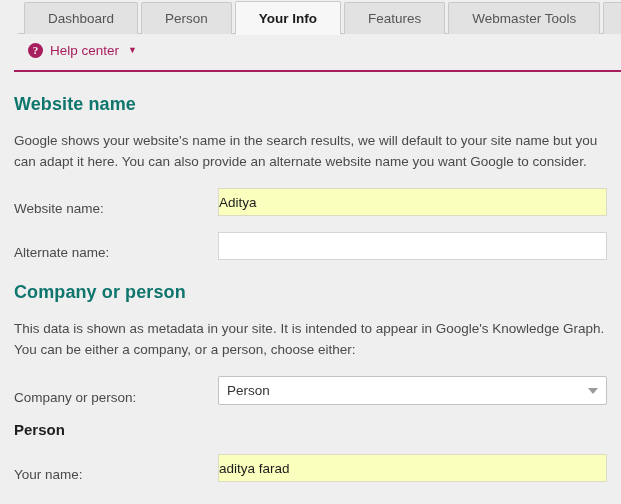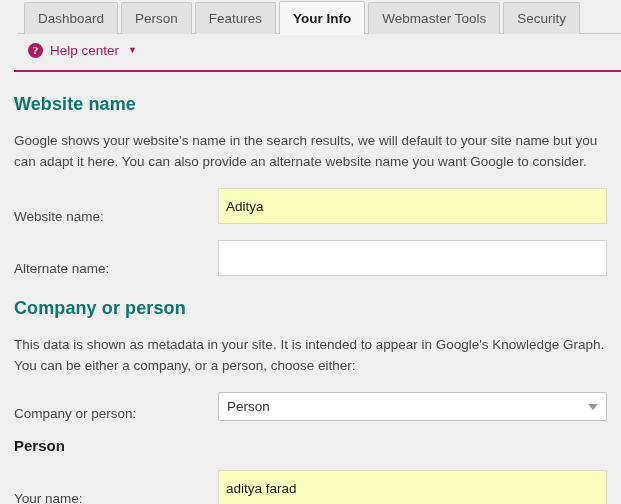--- a/index.html
+++ b/index.html
@@ -37,21 +37,21 @@
     display: flex;
     align-items: flex-end;
     height: 34px;
     position: relative;
     z-index: 2;
   }
   .tab {
     position: relative;
     height: 32px;
     line-height: 32px;
-    padding: 0 13px;
+    padding: 0 23px;
     margin-right: 3px;
     box-sizing: border-box;
     background: #e2e2e2;
     border: 1px solid #c9c9c9;
     border-bottom: none;
     border-radius: 2px 2px 0 0;
     color: #555555;
     font-size: 13.5px;
     white-space: nowrap;
     cursor: pointer;
@@ -148,25 +148,25 @@
     flex: none;
     font-size: 13.5px;
     color: #4a4a4a;
   }
   .field-control {
     flex: 1;
   }
   .text-input {
     display: block;
     width: 100%;
-    height: 36px;
+    height: 28px;
     box-sizing: border-box;
     border: 1px solid #d5d5d5;
     background: #ffffff;
-    padding: 0 7px;
+    padding: 0 0;
     font-family: "Liberation Sans", sans-serif;
     font-size: 13.5px;
     color: #222222;
     outline: none;
     border-radius: 0;
   }
   .text-input.autofilled {
     background: #faffbe;
     border-color: #dcdcc4;
     color: #1c1c1c;
@@ -202,22 +202,22 @@
     pointer-events: none;
   }
 </style>
 </head>
 <body>
 
 <div class="tabstrip">
   <div class="tabs">
     <div class="tab">Dashboard</div>
     <div class="tab">Person</div>
+    <div class="tab active">Your Info</div>
     <div class="tab">Features</div>
-    <div class="tab active">Your Info</div>
     <div class="tab">Webmaster Tools</div>
     <div class="tab">Security</div>
   </div>
   <div class="tabstrip-line"></div>
 </div>
 
 <div class="helpbar">
   <span class="help-icon">?</span>
   <span class="help-label">Help center</span>
   <span class="help-caret">▼</span>

